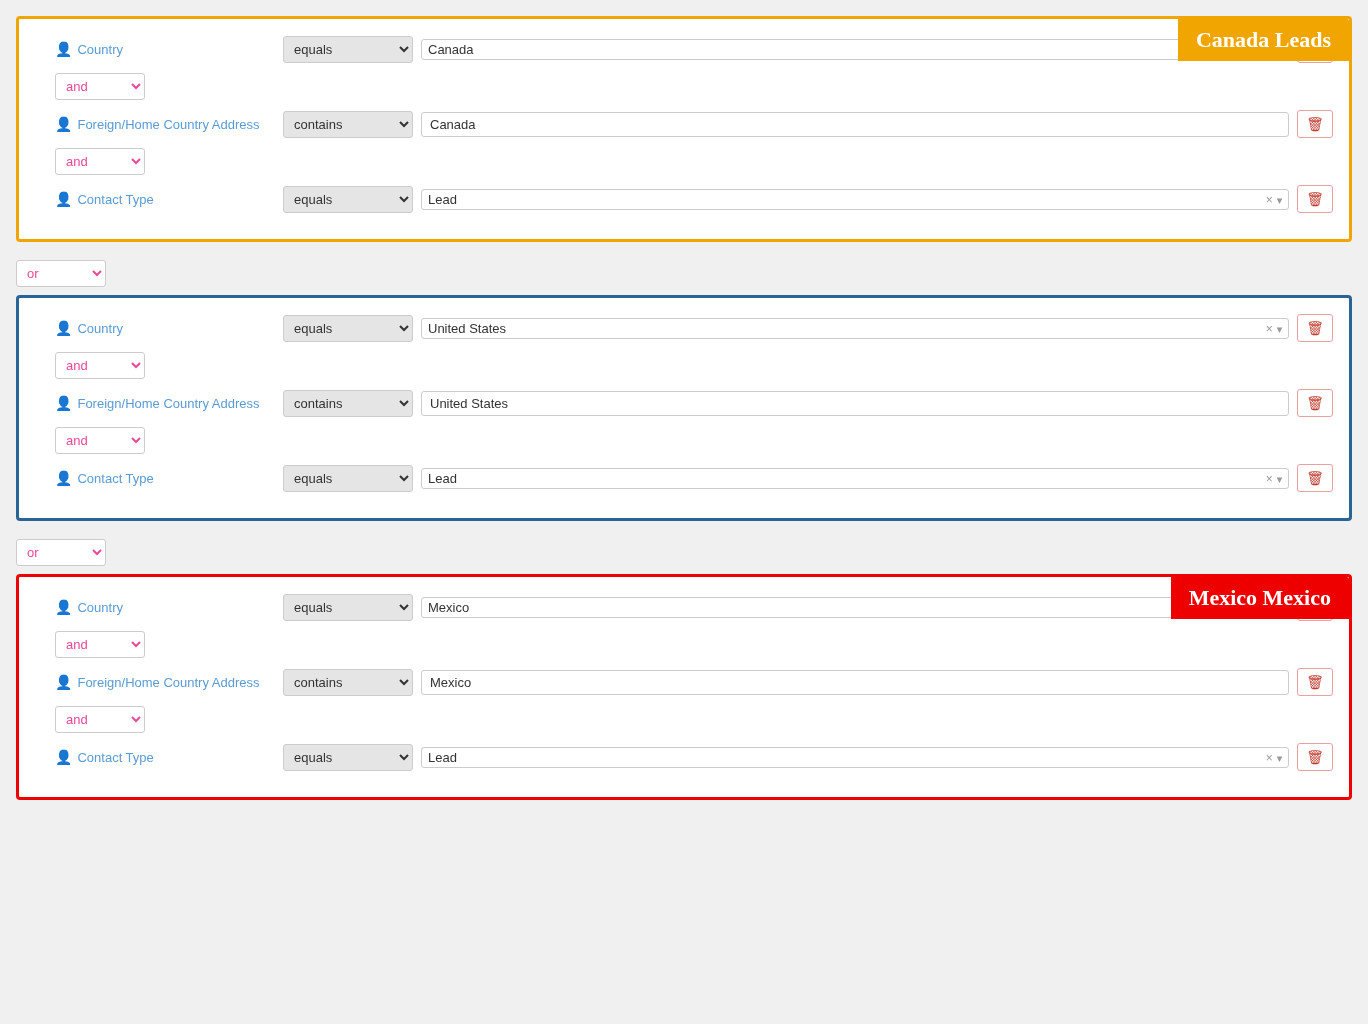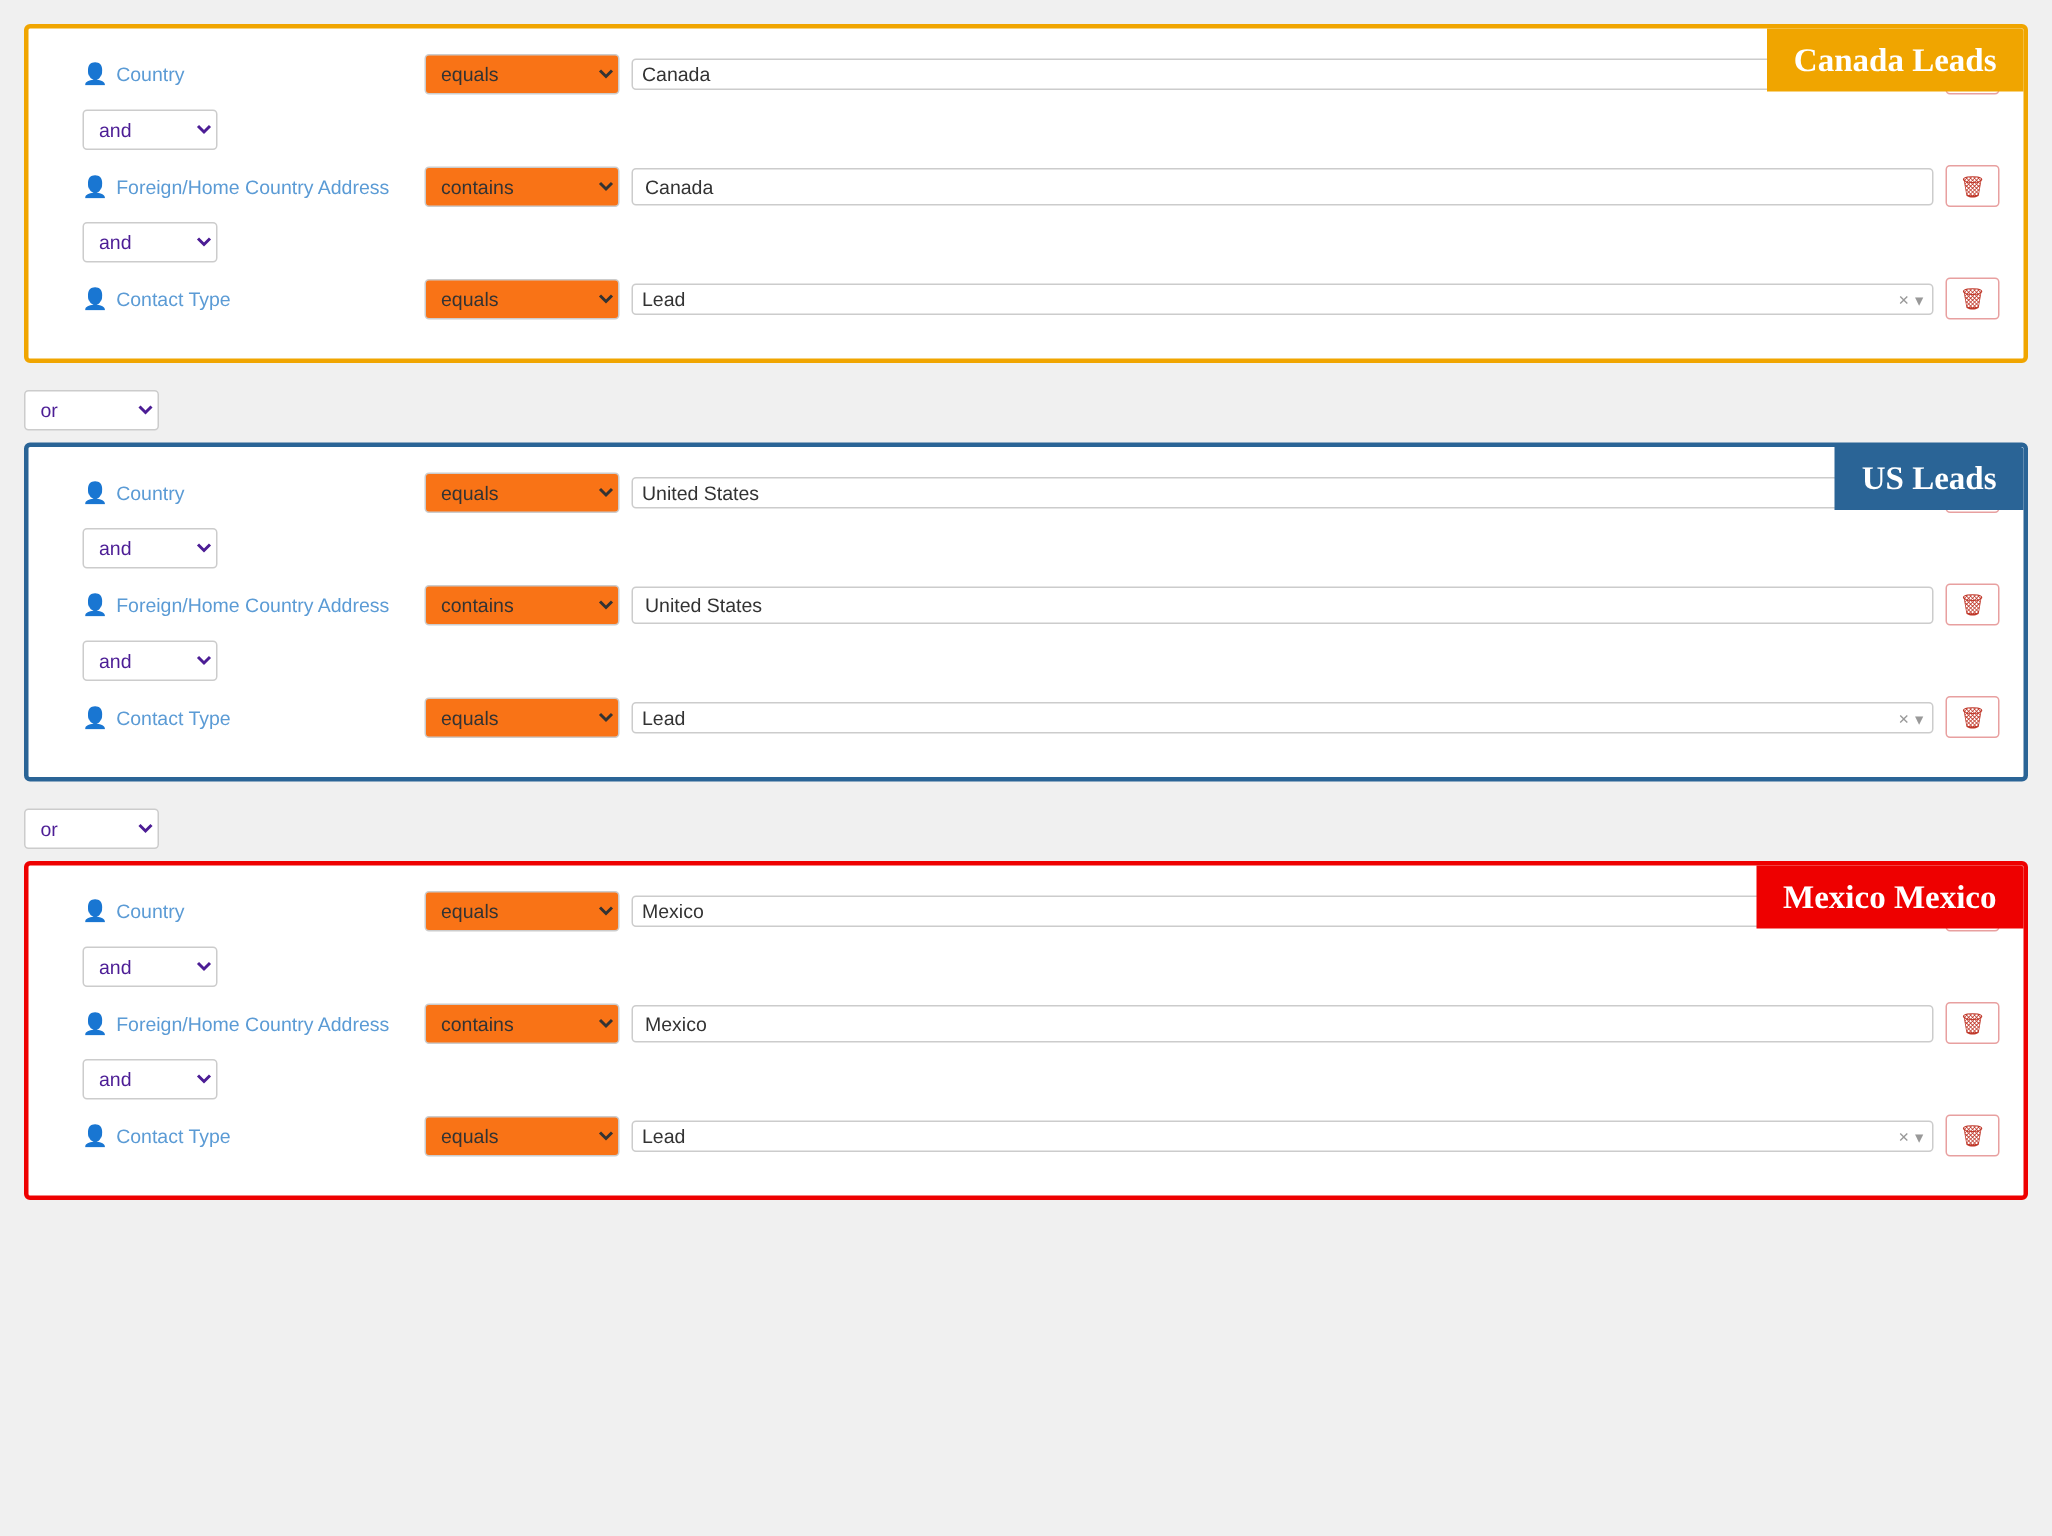--- a/index.html
+++ b/index.html
@@ -48,21 +48,21 @@
 
     .connector-row {
       margin-bottom: 10px;
     }
 
     .connector-select {
       border: 1px solid #ccc;
       border-radius: 3px;
       padding: 4px 6px;
       font-size: 13px;
-      color: #4c1d95;
+      color: #ec4899;
       background: #fff;
       min-width: 90px;
       cursor: pointer;
     }
 
     .field-label {
       display: flex;
       align-items: center;
       gap: 5px;
       min-width: 220px;
@@ -74,21 +74,21 @@
       color: #5b9bd5;
       font-size: 14px;
     }
 
     .operator-select {
       border: 1px solid #ccc;
       border-radius: 3px;
       padding: 4px 6px;
       font-size: 13px;
       color: #333;
-      background: #f97316;
+      background: #e5e5e5;
       min-width: 130px;
       cursor: pointer;
     }
 
     .value-input {
       border: 1px solid #ccc;
       border-radius: 3px;
       padding: 4px 8px;
       font-size: 13px;
       color: #333;
@@ -199,21 +199,20 @@
         </button>
       </div>
     </div>
     <div class="connector-row" style="margin-bottom: 8px;">
       <select class="connector-select">
         <option value="or" selected="">or</option>
         <option value="and">and</option>
       </select>
     </div>
     <div class="group-container us">
-      <div class="group-title">US Leads</div>
       <div class="row indent">
         <div class="field-label">
           <span class="person-icon">👤</span>
         <span>Country</span>
         </div>
         <select class="operator-select"><option value="equals">equals</option><option value="not equals">not equals</option><option value="contains">contains</option><option value="does not contain">does not contain</option></select>
         <div class="value-select-box">
           <span>United States</span>
           <span><span class="x-btn">×</span><span class="caret">▾</span></span>
         </div>

